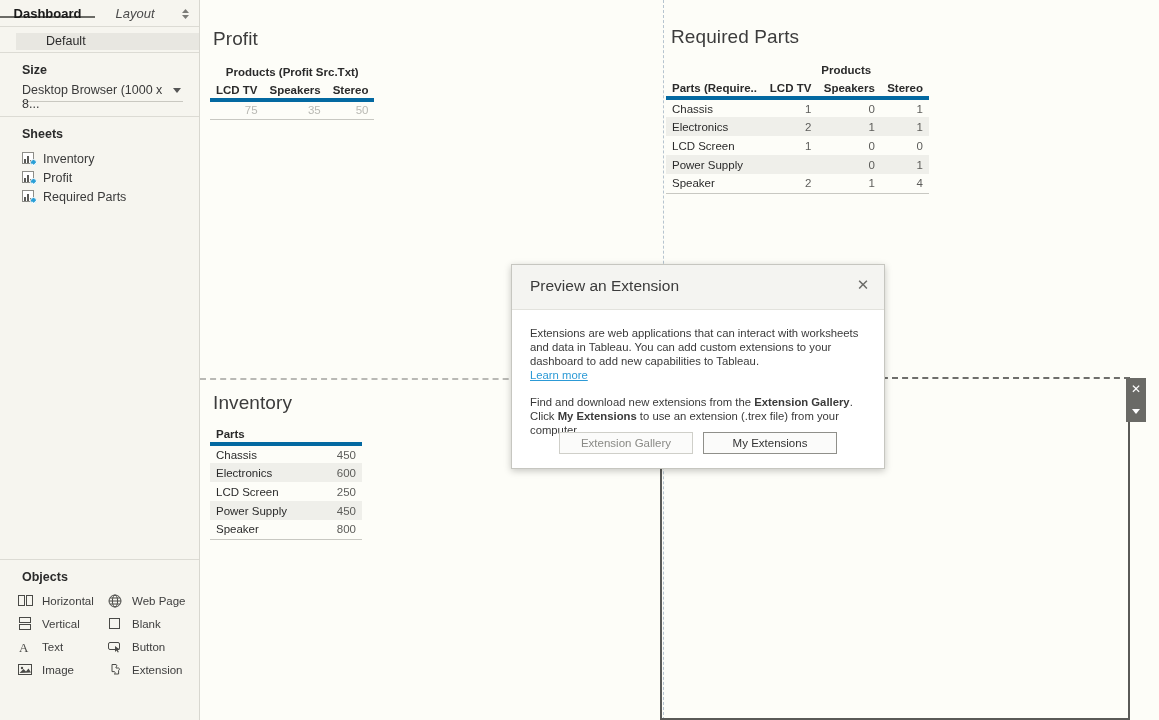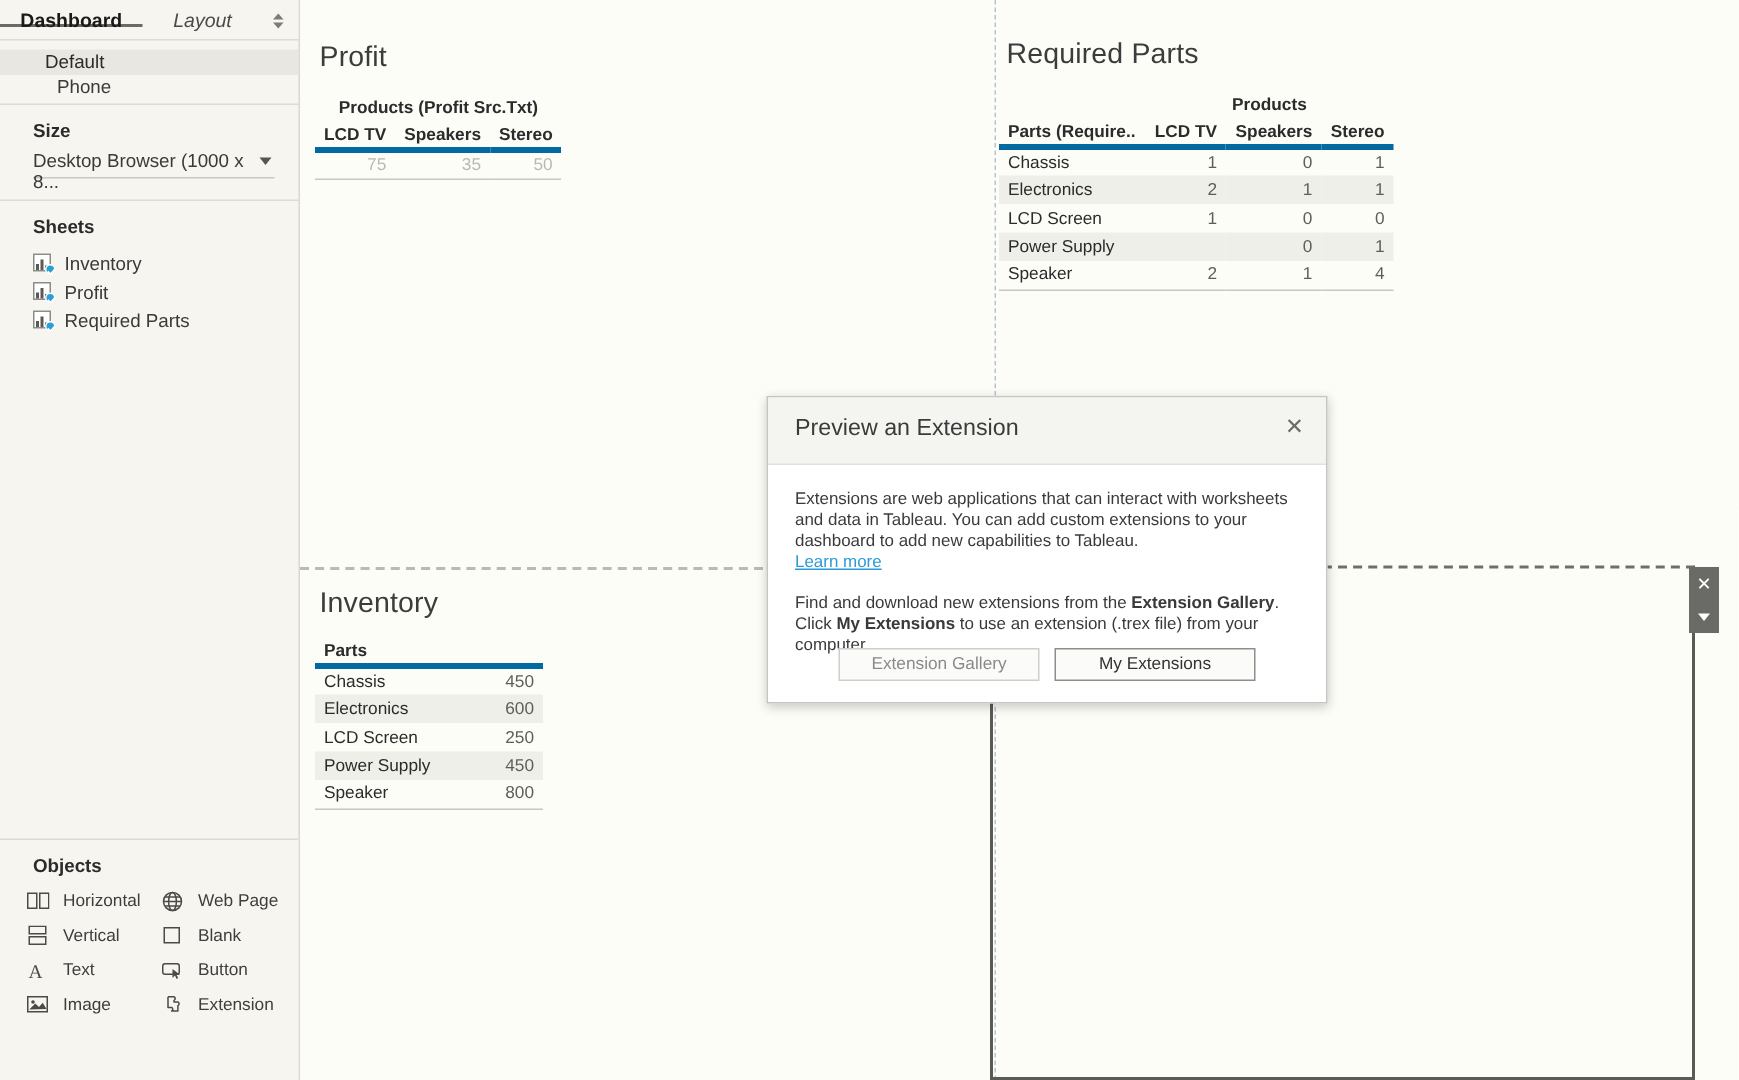--- a/index.html
+++ b/index.html
@@ -53,21 +53,21 @@
   }
   .tab-sort-icon {
     position: absolute;
     right: 8px; top: 8px;
     width: 11px; height: 12px;
     color: #7c7c78;
     font-size: 9px;
     line-height: 11px;
     text-align: center;
   }
-  .devicelist { padding: 6px 0 2px 0; }
+  .devicelist { padding: 6px 0 2px 16px; }
   .device-row {
     height: 17px;
     line-height: 17px;
     font-size: 12.5px;
     color: #3a3a3a;
     padding-left: 30px;
   }
   .device-row.selected {
     background: #e8e7e1;
     color: #2b2b2b;
@@ -366,21 +366,20 @@
       <div class="tab-sort-icon">
         <svg width="9" height="12" viewBox="0 0 9 12">
           <polygon points="4.5,1 8,5 1,5" fill="#7c7c78"></polygon>
           <polygon points="4.5,11 8,7 1,7" fill="#7c7c78"></polygon>
         </svg>
       </div>
     </div>
 
     <div class="devicelist">
       <div class="device-row selected">Default</div>
-      <div class="device-row indent2">Phone</div>
     </div>
 
 
     <div class="side-divider"></div>
 
     <div class="side-head">Size</div>
     <div class="size-select">
       <span>Desktop Browser (1000 x 8...</span>
       <span class="caret"></span>
     </div>

